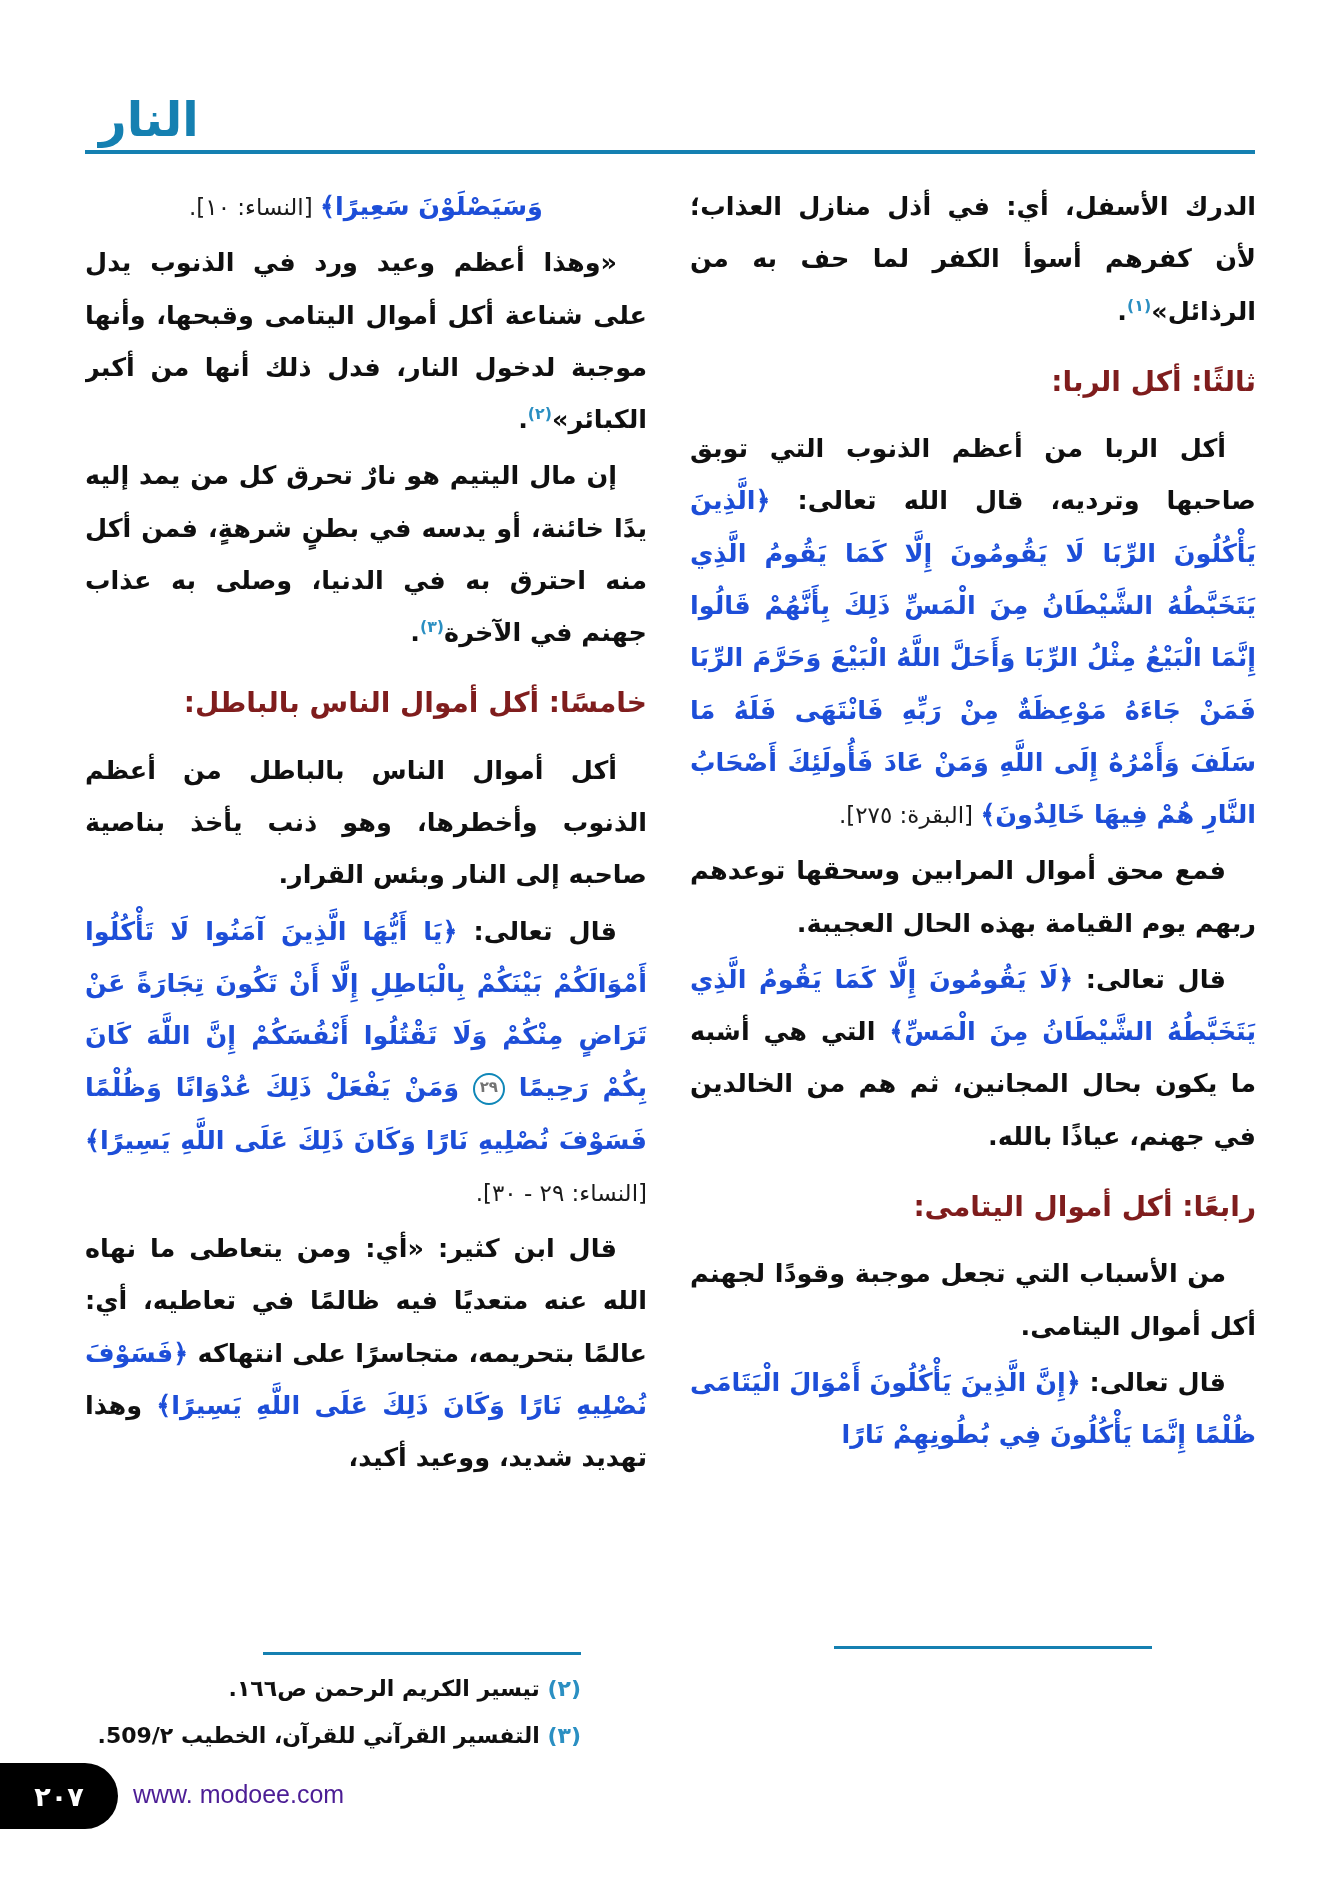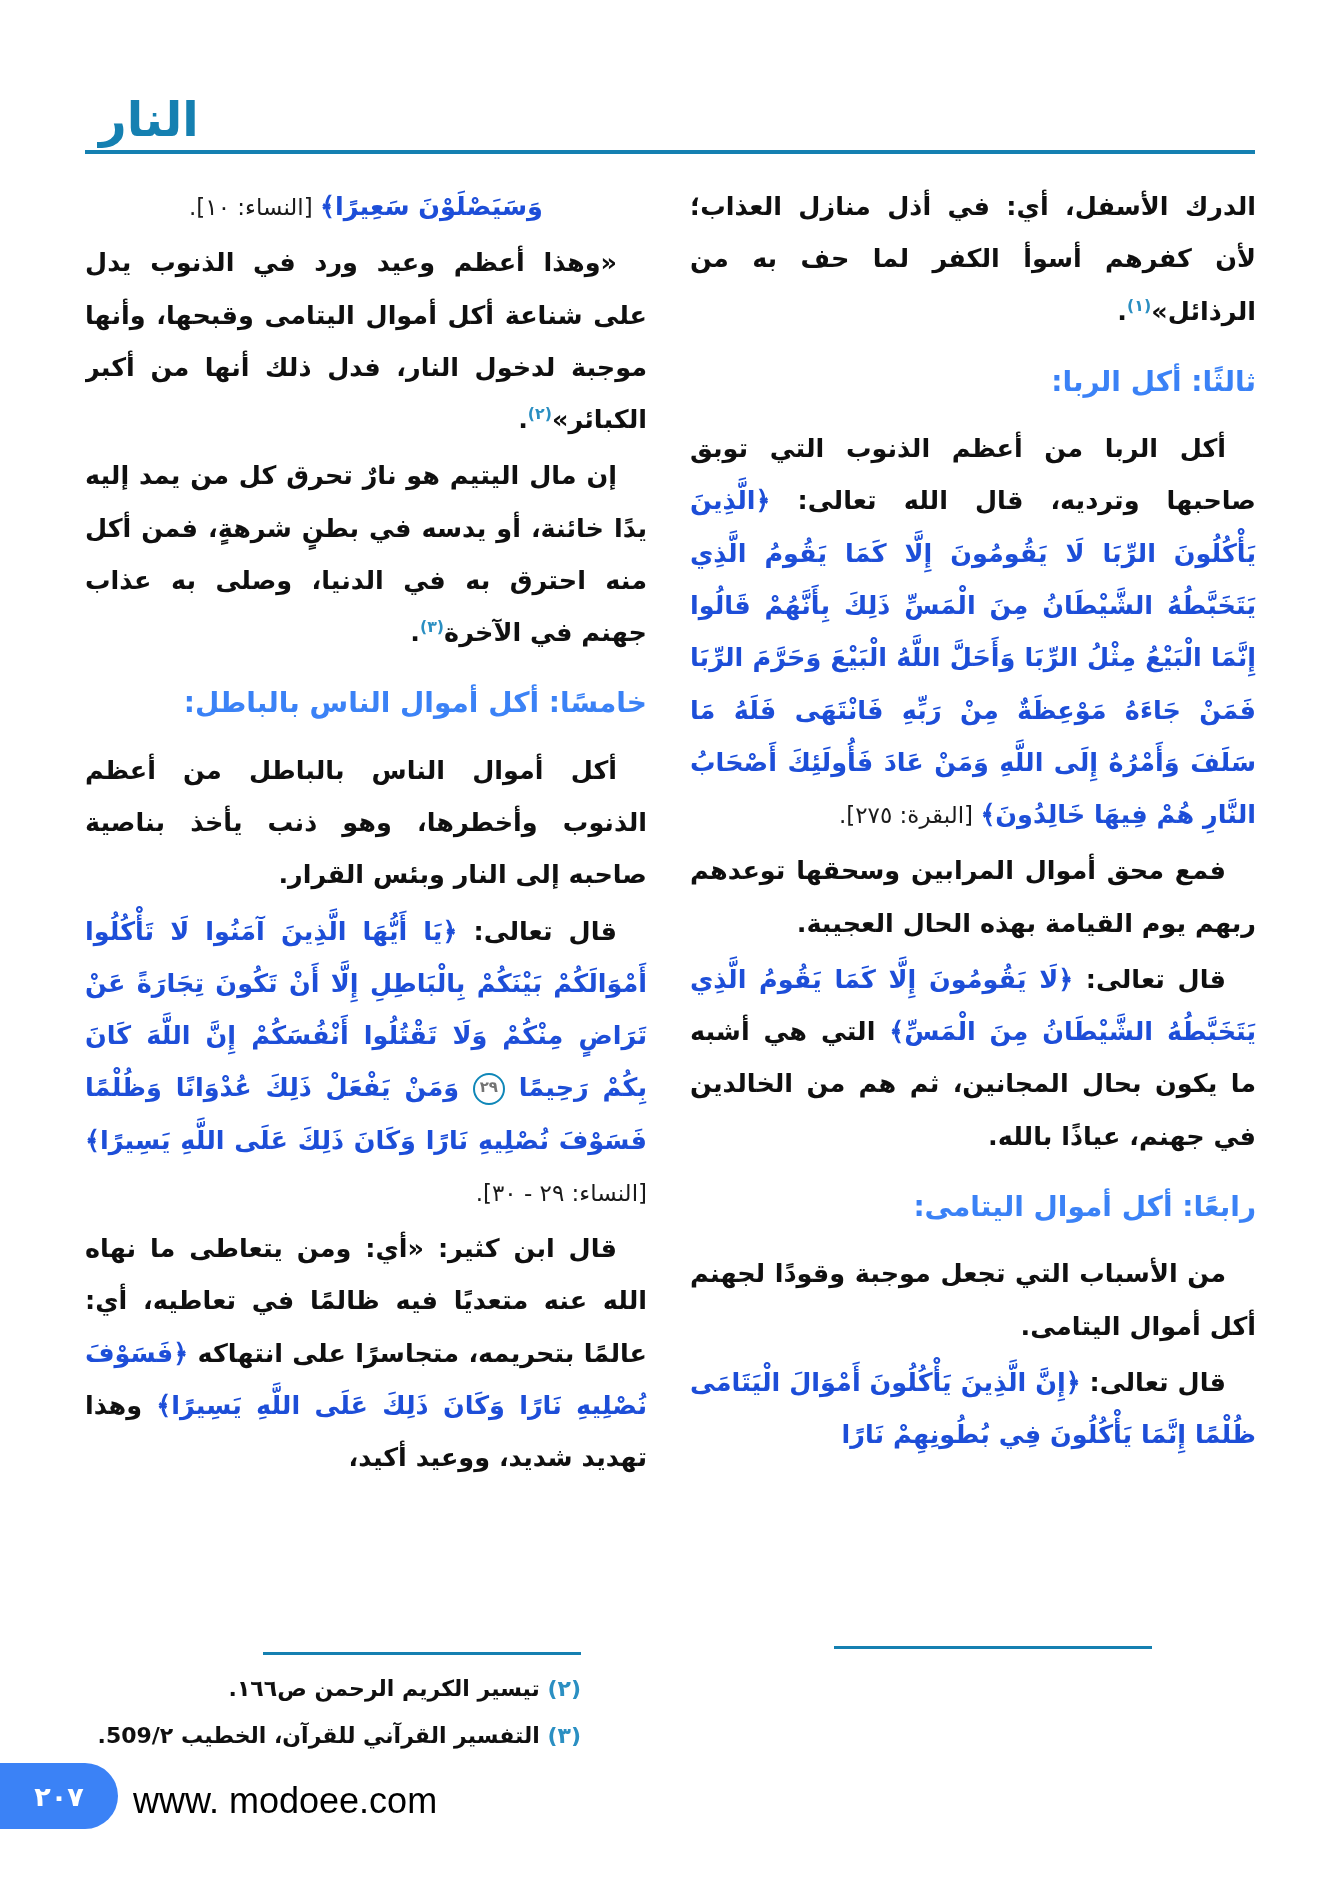--- a/index.html
+++ b/index.html
@@ -25,21 +25,21 @@
     font-size:25.5px;font-weight:bold;color:#101010;
     line-height:2.05;text-align:justify;
   }
   .col-first{left:690px;width:566px;}
   .col-second{left:85px;width:562px;}
 
   .col p{margin:0 0 4px 0;}
   .col p.indent{text-indent:30px;}
   .col p.center{text-align:center;text-indent:0;}
   h2.heading{
-    color:#3b82f6;font-size:28px;font-weight:bold;
+    color:#7f1d1d;font-size:28px;font-weight:bold;
     margin:16px 0 12px 0;text-align:right;
   }
   .seg-quran{color:#1d4ed8;}
   .seg-ref{font-weight:normal;color:#1a1a1a;font-size:23px;}
   .seg-fnref{color:#2b8fc2;font-size:0.62em;vertical-align:super;font-weight:bold;}
   .seg-ayah{
     display:inline-block;color:#737373;border:2px solid #0f87b8;border-radius:50%;
     font-size:15px;width:28px;height:28px;line-height:25px;text-align:center;
     vertical-align:middle;text-indent:0;
   }
@@ -48,28 +48,28 @@
   .fn{position:absolute;font-size:22px;font-weight:bold;color:#101010;}
   .fn-first{left:690px;top:1646px;width:566px;padding-right:104px;box-sizing:border-box;}
   .fn-second{left:85px;top:1652px;width:562px;padding-right:66px;box-sizing:border-box;}
   .fn-rule{height:3px;background:#1580b1;width:318px;margin:0 0 14px 0;}
   .fn-line{padding-right:60px;text-indent:-60px;margin:0 0 6px 0;line-height:1.85;text-align:right;}
   .fn-num{color:#2b8fc2;}
 
   
   .page-pill{
     position:absolute;left:0;top:1763px;width:118px;height:66px;
-    background:#3b82f6;border-radius:0 34px 34px 0;
+    background:#000000;border-radius:0 34px 34px 0;
     display:flex;align-items:center;justify-content:center;
     color:#ffffff;font-size:27px;font-weight:bold;
   }
   .site{
     position:absolute;left:133px;top:1780px;direction:ltr;
     font-family:"Liberation Sans",sans-serif;
-    color:#000000;font-size:36px;
+    color:#4c1d95;font-size:25px;
   }
 </style>
 </head>
 <body>
 
 <div class="page">
 
   <h1 class="header-title">النار</h1>
   <div class="header-rule"></div>
 

